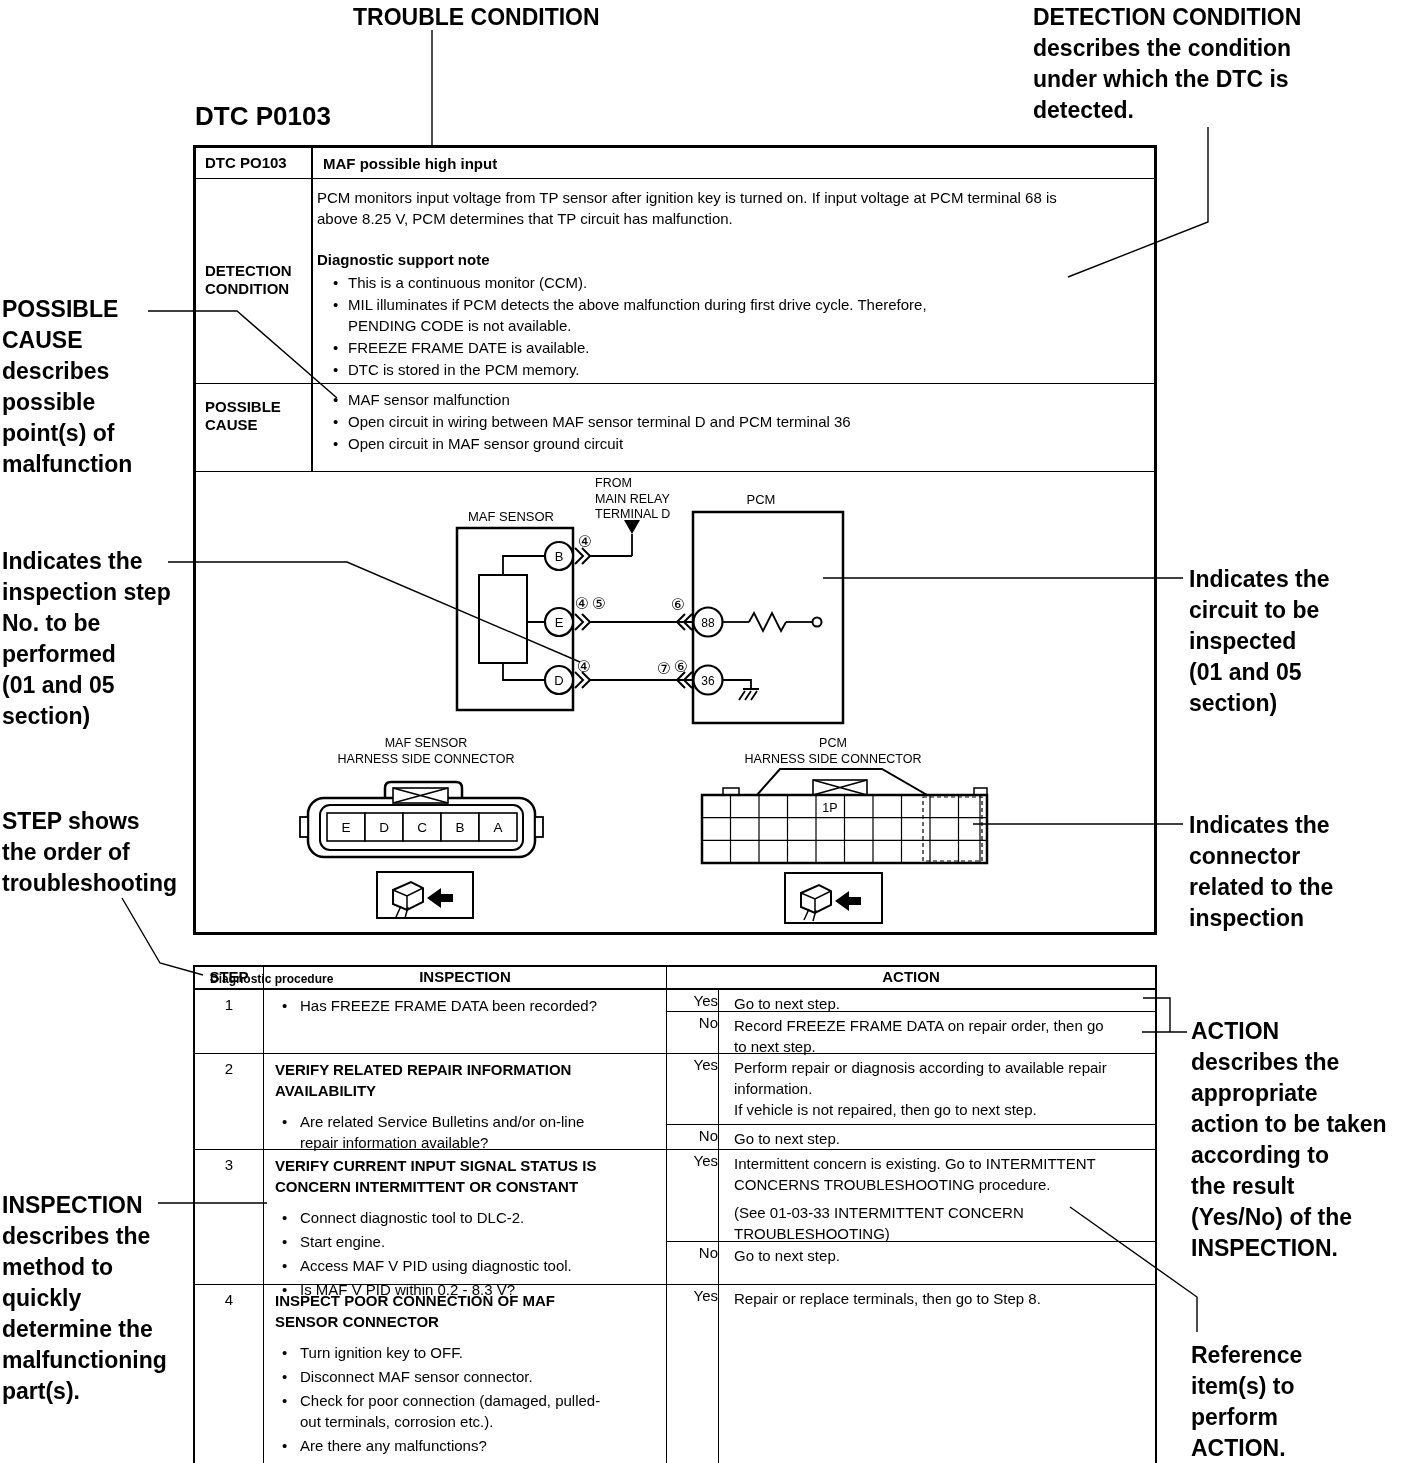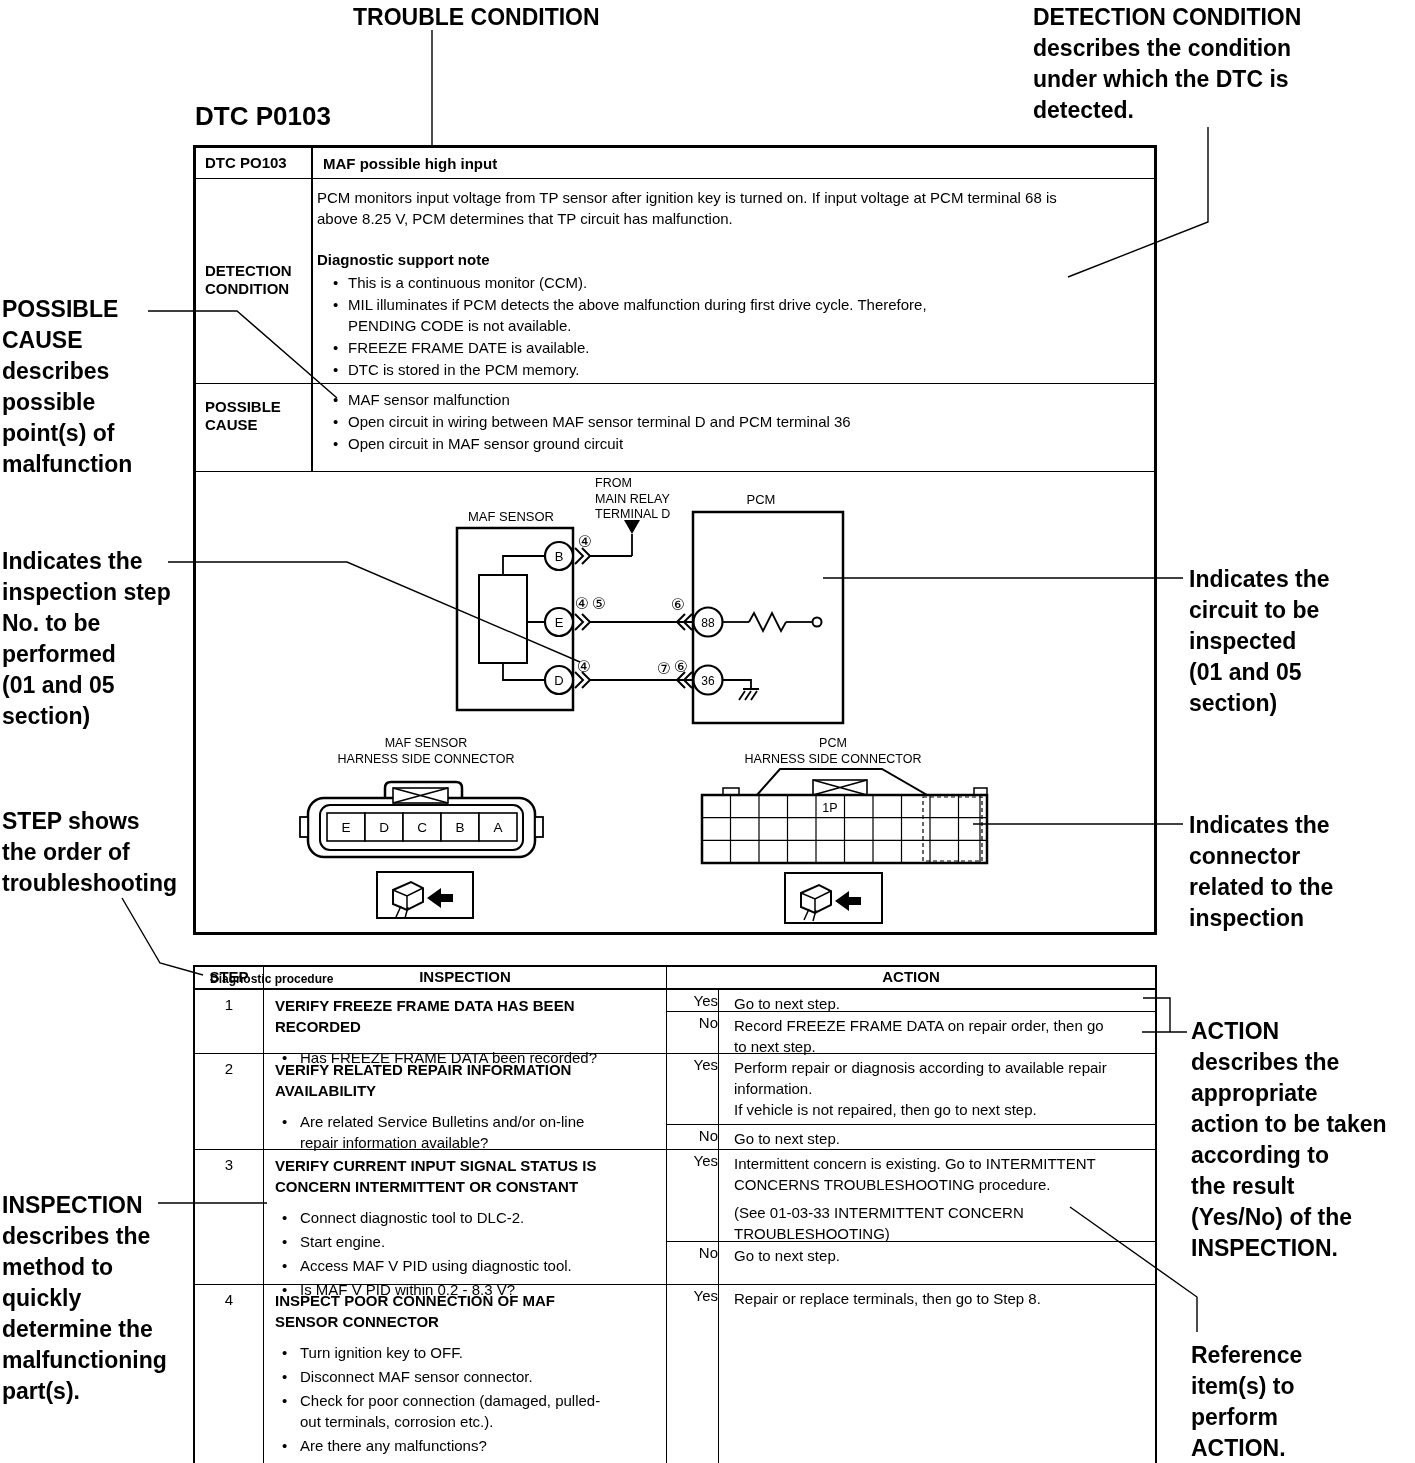--- a/index.html
+++ b/index.html
@@ -290,22 +290,20 @@
   <div class="ptable">
     <div class="phdr">
       <div class="hstep">STEP</div>
       <div class="hins">INSPECTION</div>
       <div class="hact">ACTION</div>
     </div>
 
     <div class="prow" style="height:64px;">
       <div class="pstep">1</div>
       <div class="pins">
-        <div class="title">VERIFY FREEZE FRAME DATA HAS BEEN
-RECORDED</div>
         <div class="ibullet">
             <span>Has FREEZE FRAME DATA been recorded?</span>
           </div>
       </div>
       <div class="results">
         <div class="subrow" style="height:22px;">
           <div class="yn">Yes</div>
           <div class="act">
               <div class="para">Go to next step.</div>
             </div>

